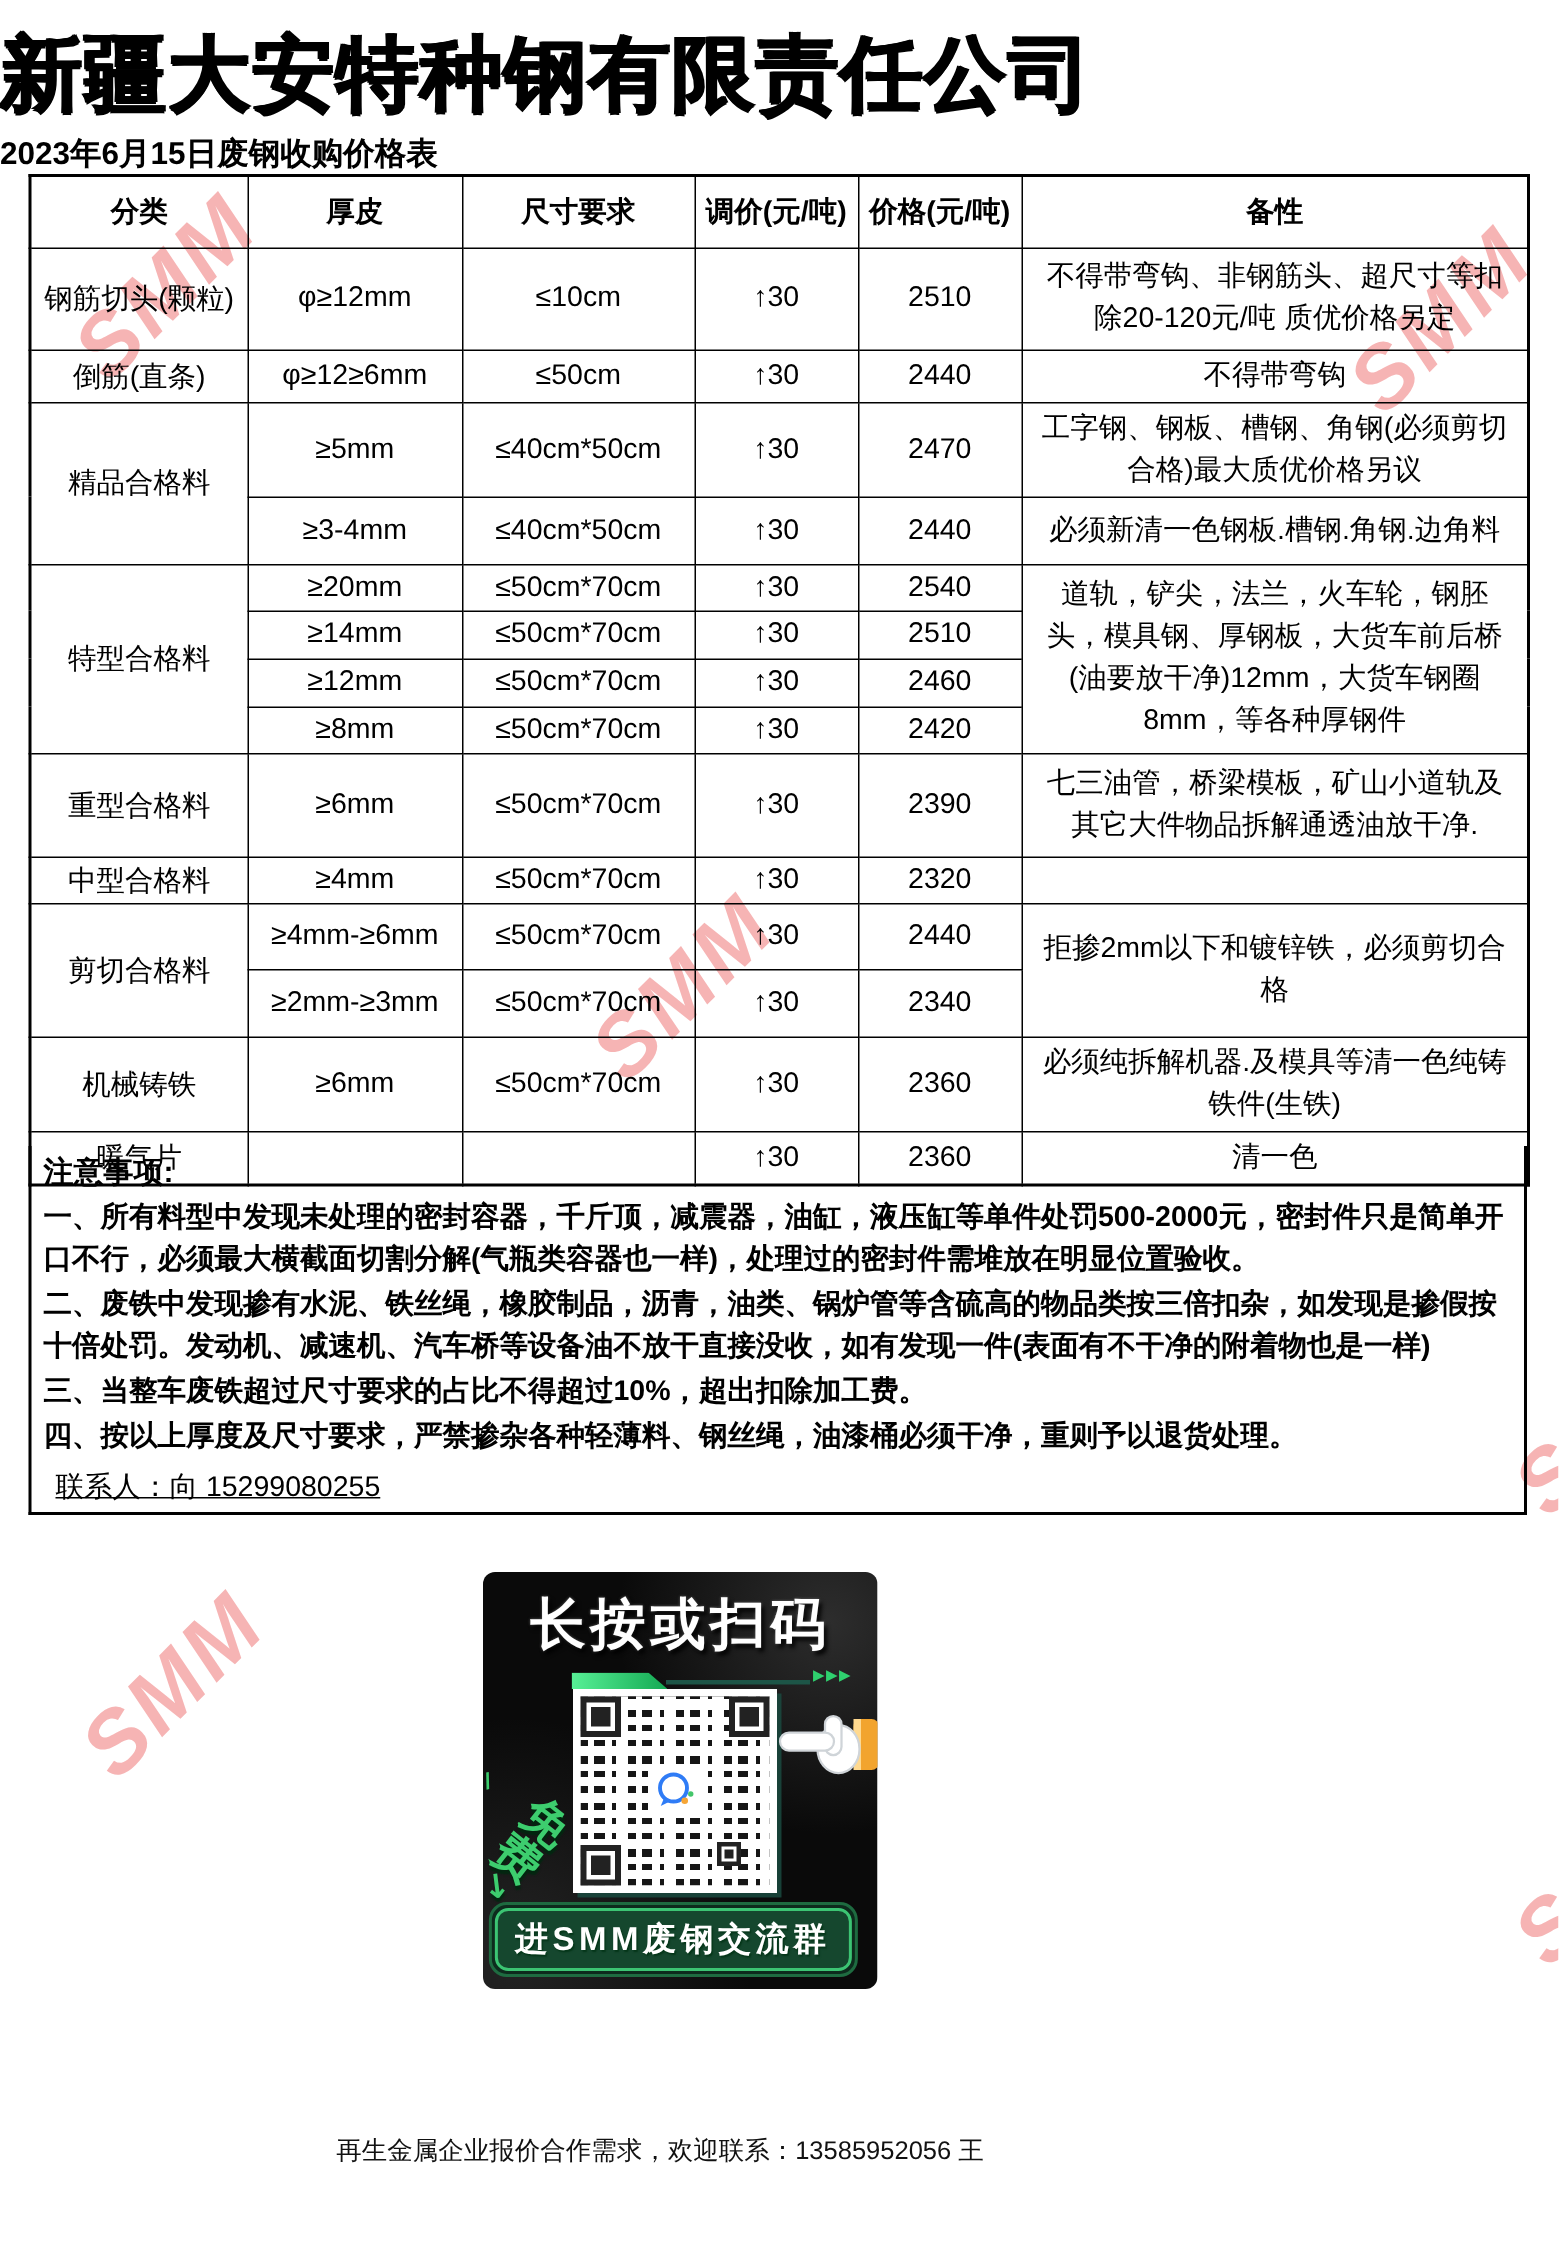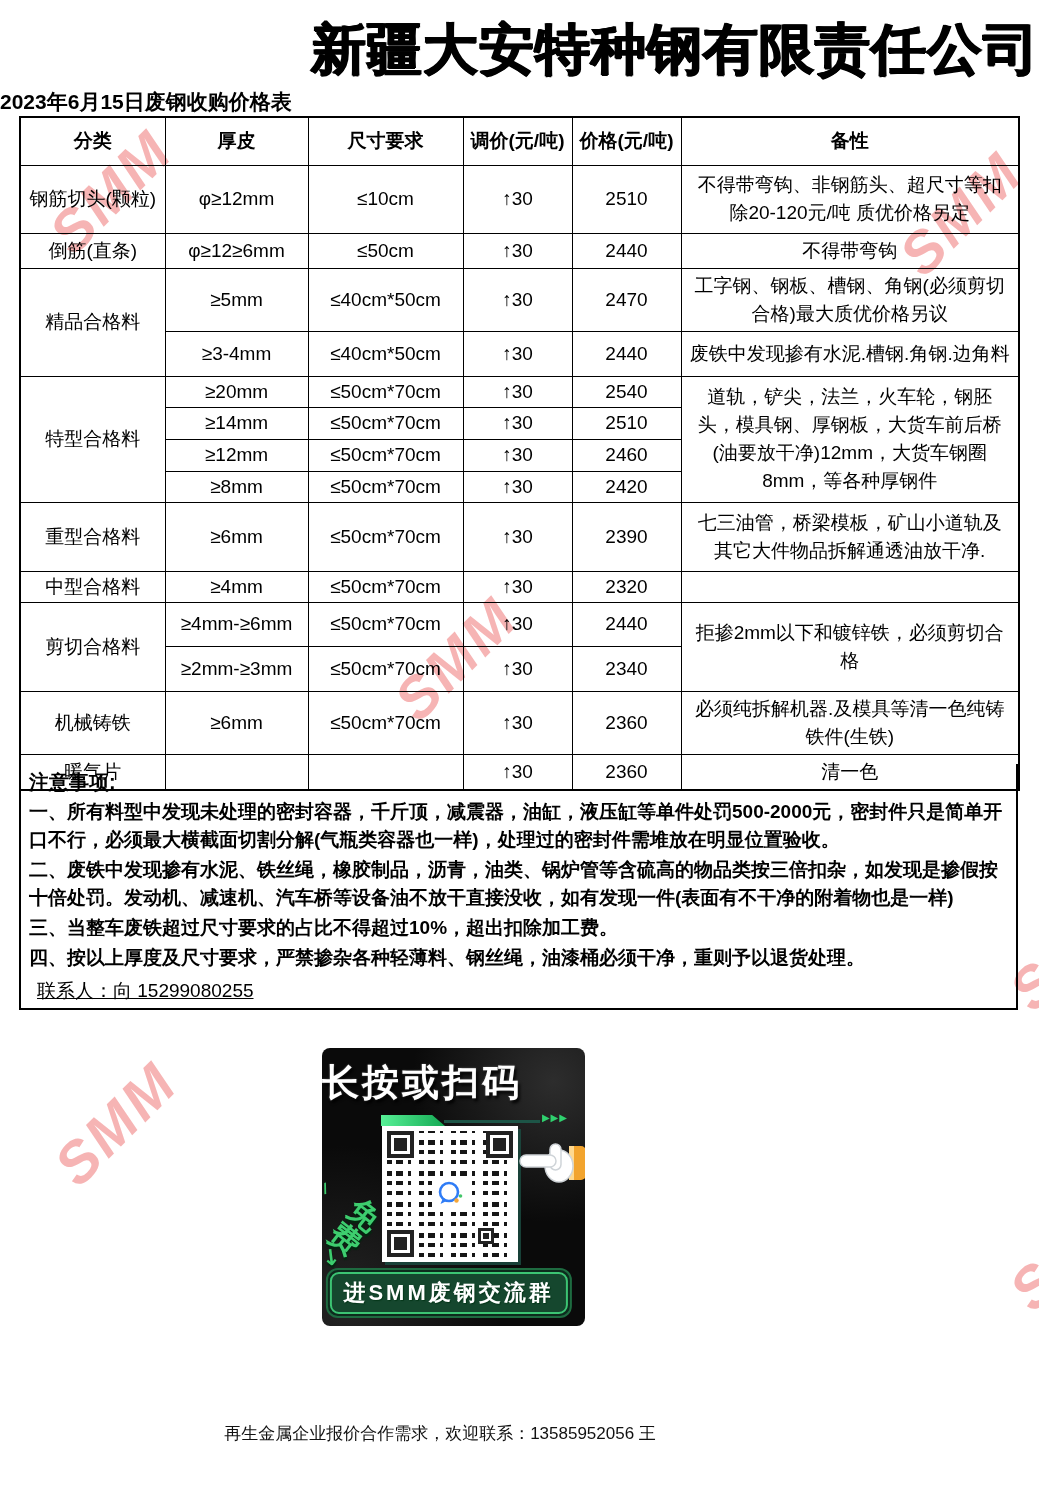--- a/index.html
+++ b/index.html
@@ -15,21 +15,21 @@
     position:absolute;z-index:0;
     font-size:58px;font-weight:bold;font-style:italic;letter-spacing:3px;
     color:rgba(241,140,140,0.65);
     transform:rotate(-45deg);
     user-select:none;white-space:nowrap;
   }
 
   
   .title{
     position:absolute;top:12px;left:0;width:100%;z-index:1;
-    text-align:right;font-size:55px;font-weight:900;line-height:74px;
+    text-align:left;font-size:55px;font-weight:900;line-height:74px;
     text-shadow:1px 0 0 #000,-1px 0 0 #000,0 1px 0 #000;
     letter-spacing:1px;margin:0;
   }
   .subtitle{
     position:absolute;top:88px;left:0;width:100%;z-index:1;
     text-align:left;font-size:21px;font-weight:bold;
   }
 
   
   .price-table{
@@ -60,21 +60,21 @@
   .qr-banner{
     position:absolute;left:322px;top:1048px;width:263px;height:278px;z-index:2;
     background:
       radial-gradient(circle at 88% 12%,rgba(110,110,110,.35),transparent 42%),
       radial-gradient(circle at 8% 92%,rgba(95,95,95,.30),transparent 45%),
       #0a0a0a;
     border-radius:8px;overflow:hidden;
   }
   .qr-title{
     position:absolute;top:10px;left:0;width:100%;
-    font-size:37px;font-weight:900;color:#fff;letter-spacing:3px;
+    text-align:center;font-size:37px;font-weight:900;color:#fff;letter-spacing:3px;
     text-shadow:2px 3px 3px rgba(0,0,0,.9),0 0 2px #666;
   }
   .qr-frame{
     position:absolute;left:60px;top:78px;width:136px;height:136px;
     background:#fff;box-shadow:3px 3px 0 rgba(26,74,63,.85);
   }
   .qr-tab{
     position:absolute;top:-11px;left:-1px;width:64px;height:11px;
     background:linear-gradient(90deg,#57f096,#14a953);
     clip-path:polygon(0 0,80% 0,100% 100%,0 100%);
@@ -182,21 +182,21 @@
         <td>≤40cm*50cm</td>
         <td>↑30</td>
         <td>2470</td>
         <td class="rem">工字钢、钢板、槽钢、角钢(必须剪切合格)最大质优价格另议</td>
       </tr>
       <tr style="height:45px">
         <td>≥3-4mm</td>
         <td>≤40cm*50cm</td>
         <td>↑30</td>
         <td>2440</td>
-        <td class="rem">废铁中发现掺有水泥.槽钢.角钢.边角料</td>
+        <td class="rem">必须新清一色钢板.槽钢.角钢.边角料</td>
       </tr>
       <tr style="height:31px">
         <td rowspan="4">特型合格料</td>
         <td>≥20mm</td>
         <td>≤50cm*70cm</td>
         <td>↑30</td>
         <td>2540</td>
         <td class="rem" rowspan="4">道轨，铲尖，法兰，火车轮，钢胚头，模具钢、厚钢板，大货车前后桥(油要放干净)12mm，大货车钢圈8mm，等各种厚钢件</td>
       </tr>
       <tr style="height:32px">

